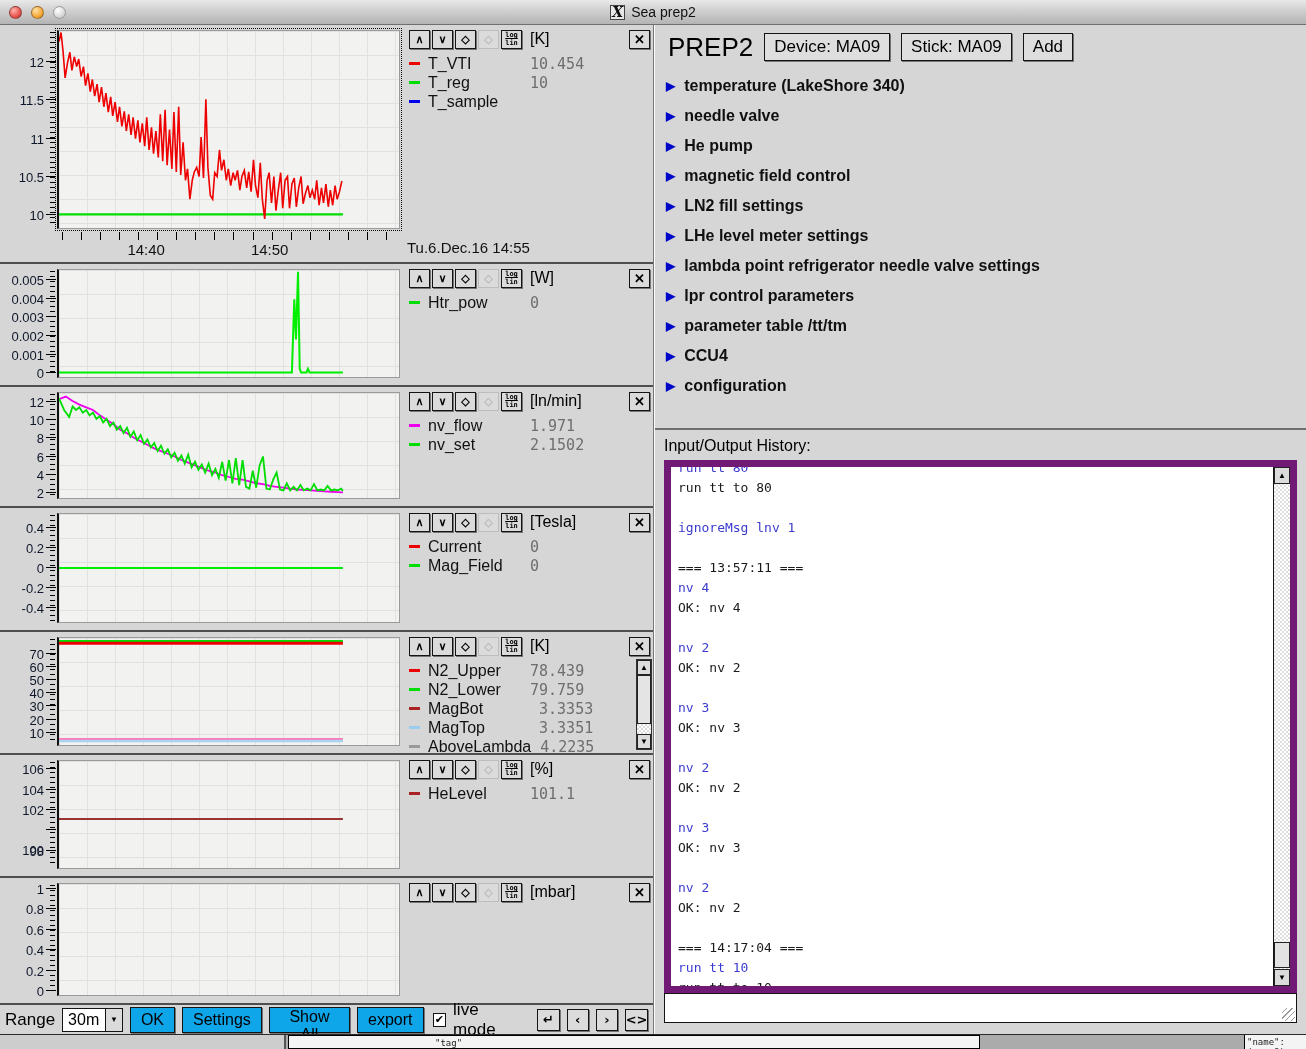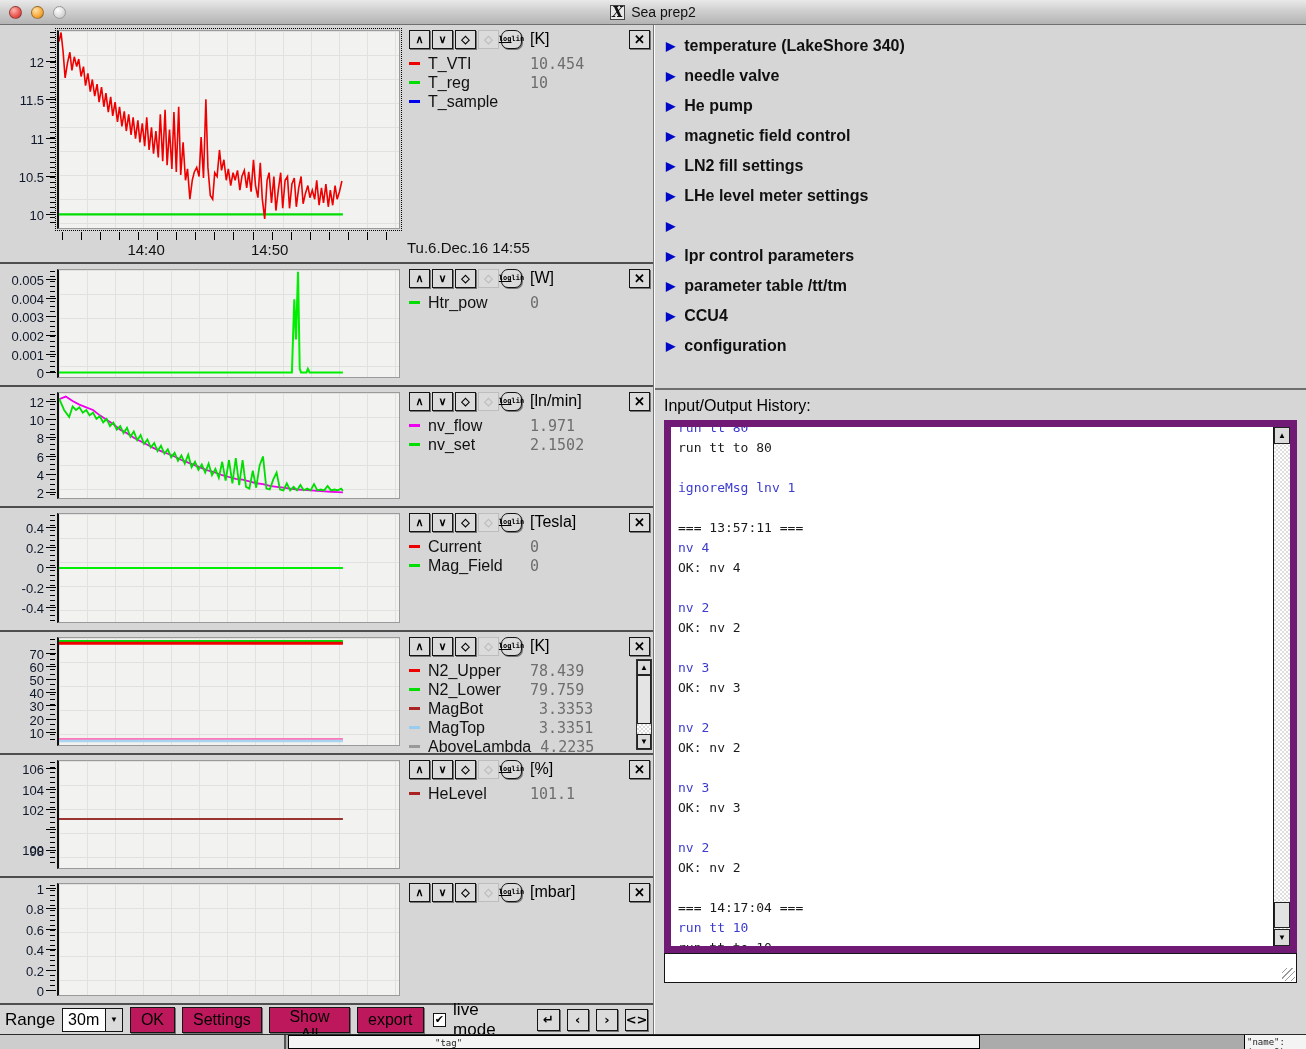--- a/index.html
+++ b/index.html
@@ -57,21 +57,21 @@
   .xtick { position:absolute; top:2px; width:1px; height:8px; background:#000; }
   .xlab { position:absolute; top:11px; transform:translateX(-50%); font-size:15px; color:#111; }
 
   
   .legend-region { flex:1; position:relative; padding:4px 3px 0 6px; }
   .legend-toolbar { display:flex; align-items:center; gap:2px; height:20px; }
   .mini-btn { width:21px; height:19px; background:#dbdbdb; border:1px solid #141414;
     box-shadow:1px 1px 0 rgba(0,0,0,.45); font:bold 11px "Liberation Sans",sans-serif;
     display:flex; align-items:center; justify-content:center; color:#000; }
   .mini-btn.disabled { color:#bdbdbd; border-color:#bdbdbd; box-shadow:none; }
-  .mini-btn.loglin { flex-direction:row; line-height:7px; font:bold 7px "DejaVu Sans Mono",monospace; letter-spacing:0;border-radius:7px; }
+  .mini-btn.loglin { flex-direction:column; line-height:7px; font:bold 7px "DejaVu Sans Mono",monospace; letter-spacing:0; }
   .mini-btn.loglin span:first-child { text-decoration:underline; }
   .unit { font-size:16px; margin-left:6px; color:#000; white-space:nowrap; }
   .close-btn { margin-left:auto; width:21px; height:19px; background:#dbdbdb; border:1px solid #141414;
     box-shadow:1px 1px 0 rgba(0,0,0,.45); font:bold 13px "Liberation Sans",sans-serif;
     display:flex; align-items:center; justify-content:center; }
   .legend-items { margin-top:5px; }
   .legend-item { display:flex; align-items:center; height:19px; font-size:16px; color:#111; }
   .dash { width:11px; height:3px; margin-right:8px; flex:none; }
   .lname { min-width:102px; white-space:nowrap; }
   .lvalue { font-family:"DejaVu Sans Mono",monospace; font-size:15px; color:#6e6e6e; white-space:pre; }
@@ -88,21 +88,21 @@
   .lsb-thumb { position:absolute; left:0; right:0; top:15px; height:55%; background:#e4e4e4; border:1px solid #222; }
 
   
   .controls-bar { height:31px; border-top:2px solid #4e4e4e; display:flex; align-items:center;
     padding:0 5px; gap:7px; background:#d6d6d6; }
   .range-label { font-size:17px; }
   .dropdown { display:flex; align-items:stretch; border:1px solid #141414; background:#fff; height:24px; width:63px; }
   .dd-text { flex:1; font-size:16px; padding:2px 0 4px 5px; }
   .dd-btn { width:17px; background:#dbdbdb; border-left:1px solid #141414; font-size:8px;
     display:flex; align-items:center; justify-content:center; }
-  .btn { height:26px; padding:0 10px; font-size:16px; background:#be185d; border:1px solid #141414;
+  .btn { height:26px; padding:0 10px; font-size:16px; background:#0ea5e9; border:1px solid #141414;
     box-shadow:1px 1px 0 rgba(0,0,0,.45); font-family:"Liberation Sans",sans-serif; }
   .checkbox { width:14px; height:14px; border:1px solid #141414; background:#fff; margin-left:2px;
     display:flex; align-items:center; justify-content:center; font-size:11px; line-height:11px; }
   .live-label { font-size:17px; }
   .cb-spacer { flex:1; }
   .nav-btn { width:23px; height:22px; background:#dbdbdb; border:1px solid #141414;
     box-shadow:1px 1px 0 rgba(0,0,0,.45); font:bold 13px "DejaVu Sans",sans-serif;
     display:flex; align-items:center; justify-content:center; padding:0; }
 
   
@@ -567,20 +567,26 @@
         <span class="live-label">live mode</span>
         <span class="cb-spacer"></span>
         <button class="nav-btn">↵</button>
         <button class="nav-btn">‹</button>
         <button class="nav-btn">›</button>
         <button class="nav-btn">&lt;&gt;</button>
       </div>
     </div>
 
     <div class="right-pane">
+      <div class="rp-header">
+        <span class="rp-title">PREP2</span>
+        <button class="rp-btn">Device: MA09</button>
+        <button class="rp-btn">Stick: MA09</button>
+        <button class="rp-btn">Add</button>
+      </div>
 
       <div class="rp-tree" id="tree">
           <div class="tree-item">
             <span class="tree-arrow">▶</span>
             <span>temperature (LakeShore 340)</span>
           </div>
           <div class="tree-item">
             <span class="tree-arrow">▶</span>
             <span>needle valve</span>
           </div>
@@ -595,20 +601,21 @@
           <div class="tree-item">
             <span class="tree-arrow">▶</span>
             <span>LN2 fill settings</span>
           </div>
           <div class="tree-item">
             <span class="tree-arrow">▶</span>
             <span>LHe level meter settings</span>
           </div>
           <div class="tree-item">
             <span class="tree-arrow">▶</span>
+            <span>lambda point refrigerator needle valve settings</span>
           </div>
           <div class="tree-item">
             <span class="tree-arrow">▶</span>
             <span>lpr control parameters</span>
           </div>
           <div class="tree-item">
             <span class="tree-arrow">▶</span>
             <span>parameter table /tt/tm</span>
           </div>
           <div class="tree-item">

